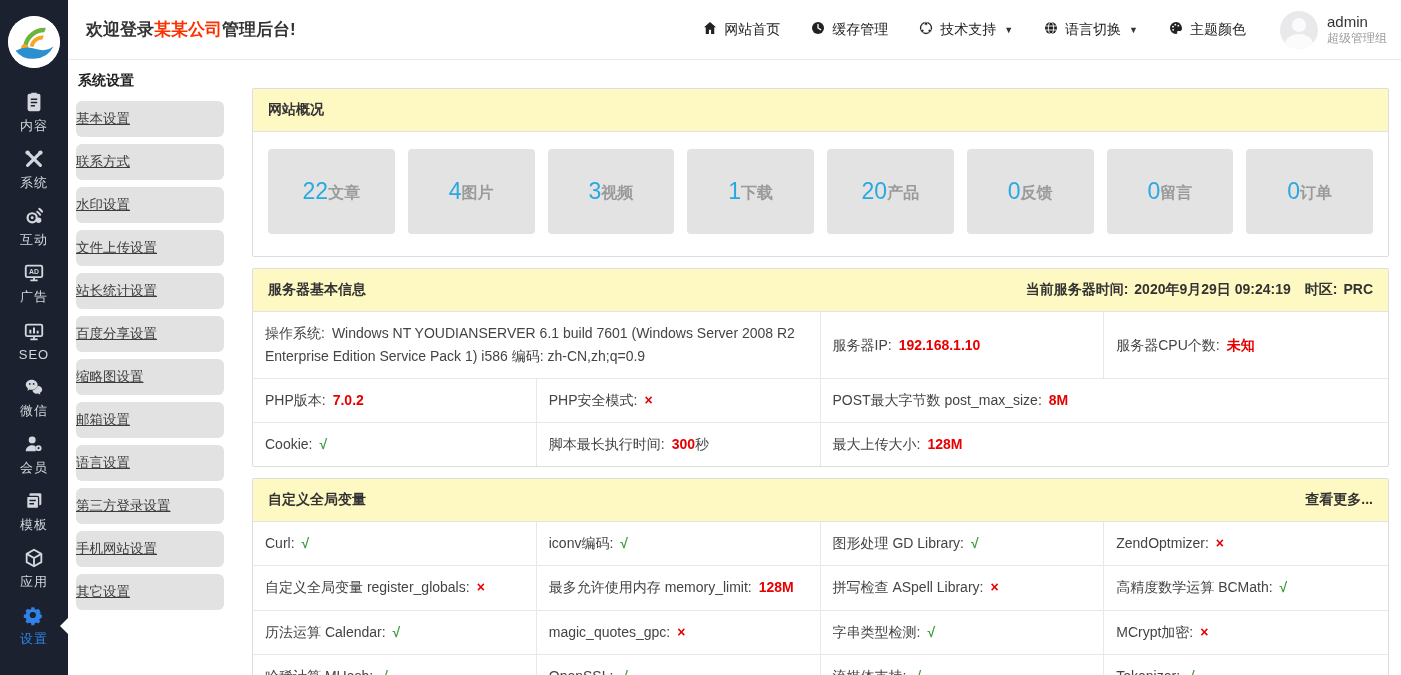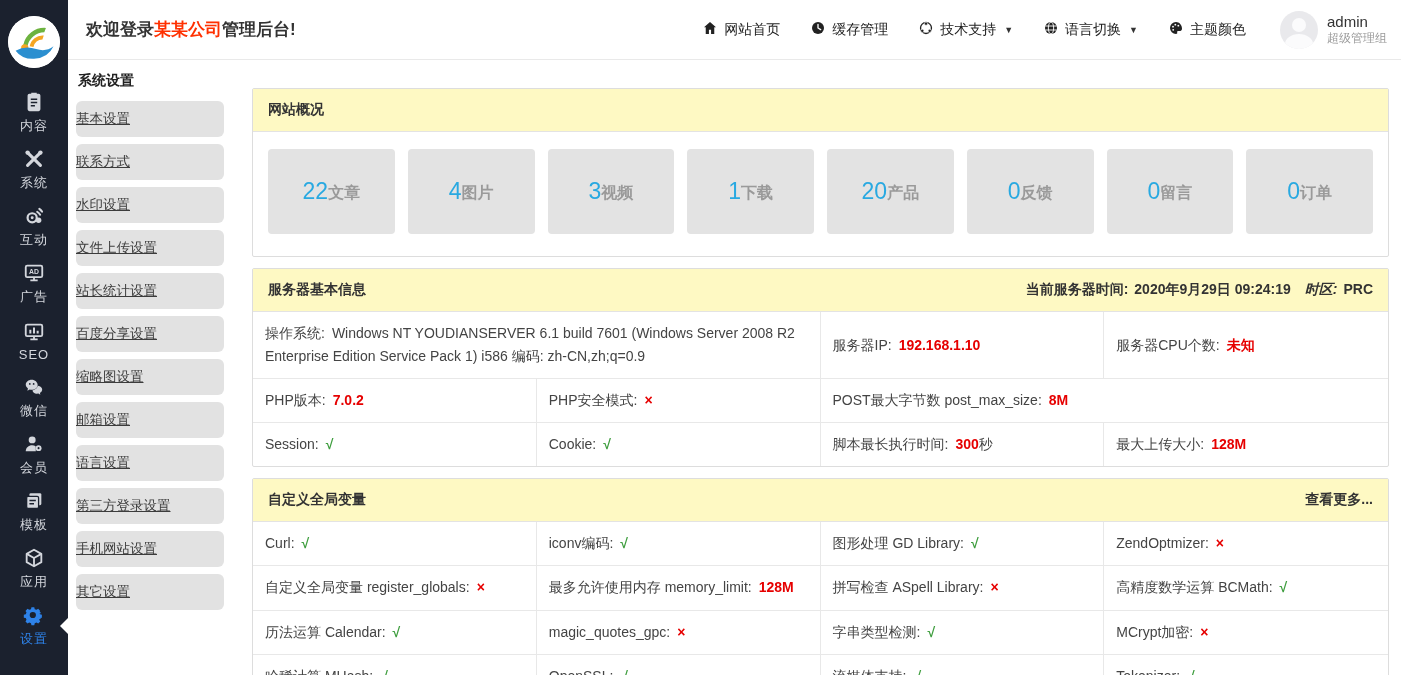--- a/index.html
+++ b/index.html
@@ -361,21 +361,21 @@
             <div class="stat-value">0</div>
             <div class="stat-label">订单</div>
           </div>
         </div>
     </div>
 
     <div class="panel">
       <div class="panel-head">
         <span>服务器基本信息</span>
         <span class="head-right time-strip">
-          <span>当前服务器时间:</span><span>2020年9月29日 09:24:19</span><span style="margin-left:14px;font-style:italic;">时区:</span><span>PRC</span>
+          <span>当前服务器时间:</span><span>2020年9月29日 09:24:19</span><span style="margin-left:14px;">时区:</span><span>PRC</span>
         </span>
       </div>
       <div class="info-table" id="server-table">
           <div class="t-row">
             <div class="cell span2">
               <span class="cell-text"><span class="cell-label">操作系统:</span><span class="v-plain">Windows NT YOUDIANSERVER 6.1 build 7601 (Windows Server 2008 R2 Enterprise Edition Service Pack 1) i586 编码: zh-CN,zh;q=0.9</span></span>
             </div>
             <div class="cell">
               <span class="cell-text"><span class="cell-label">服务器IP:</span><span class="cell-value v-red">192.168.1.10</span></span>
             </div>
@@ -388,23 +388,20 @@
               <span class="cell-text"><span class="cell-label">PHP版本:</span><span class="cell-value v-red">7.0.2</span></span>
             </div>
             <div class="cell">
               <span class="cell-text"><span class="cell-label">PHP安全模式:</span><span class="cell-value v-red">×</span></span>
             </div>
             <div class="cell">
               <span class="cell-text"><span class="cell-label">POST最大字节数 post_max_size:</span><span class="cell-value v-red">8M</span></span>
             </div>
           </div>
           <div class="t-row">
-            <div class="cell">
-              <span class="cell-text"><span class="cell-label">Session:</span><span class="cell-value v-green">√</span></span>
-            </div>
             <div class="cell">
               <span class="cell-text"><span class="cell-label">Cookie:</span><span class="cell-value v-green">√</span></span>
             </div>
             <div class="cell">
               <span class="cell-text"><span class="cell-label">脚本最长执行时间:</span><span class="cell-value v-red">300</span><span class="cell-suffix">秒</span></span>
             </div>
             <div class="cell">
               <span class="cell-text"><span class="cell-label">最大上传大小:</span><span class="cell-value v-red">128M</span></span>
             </div>
           </div>

